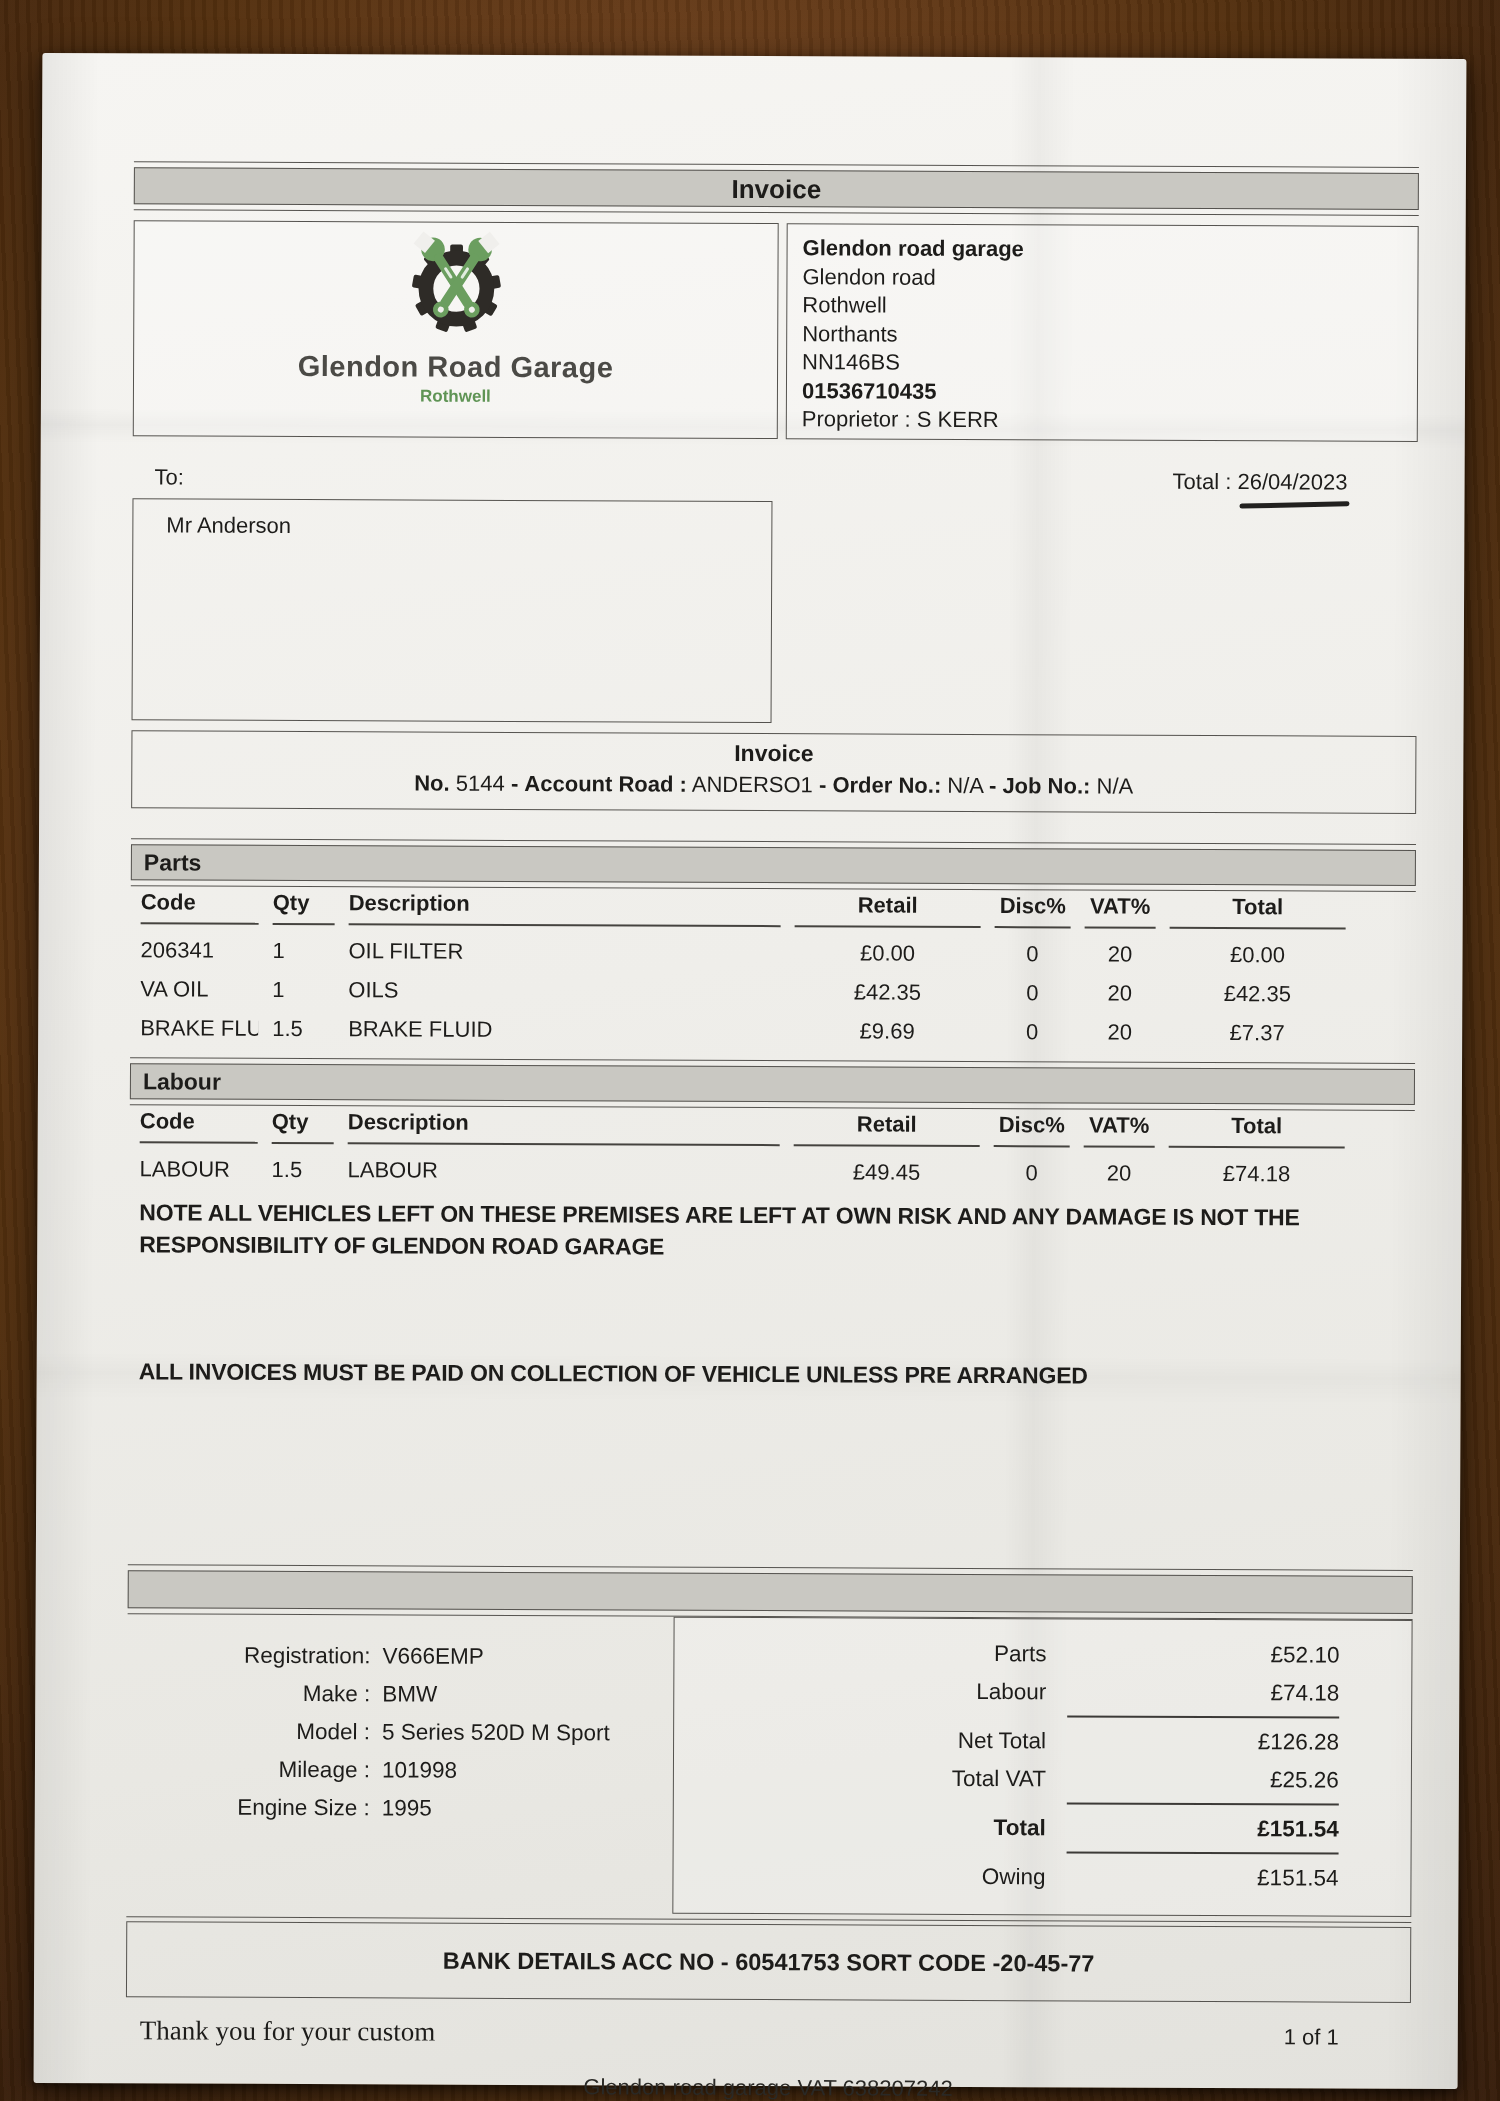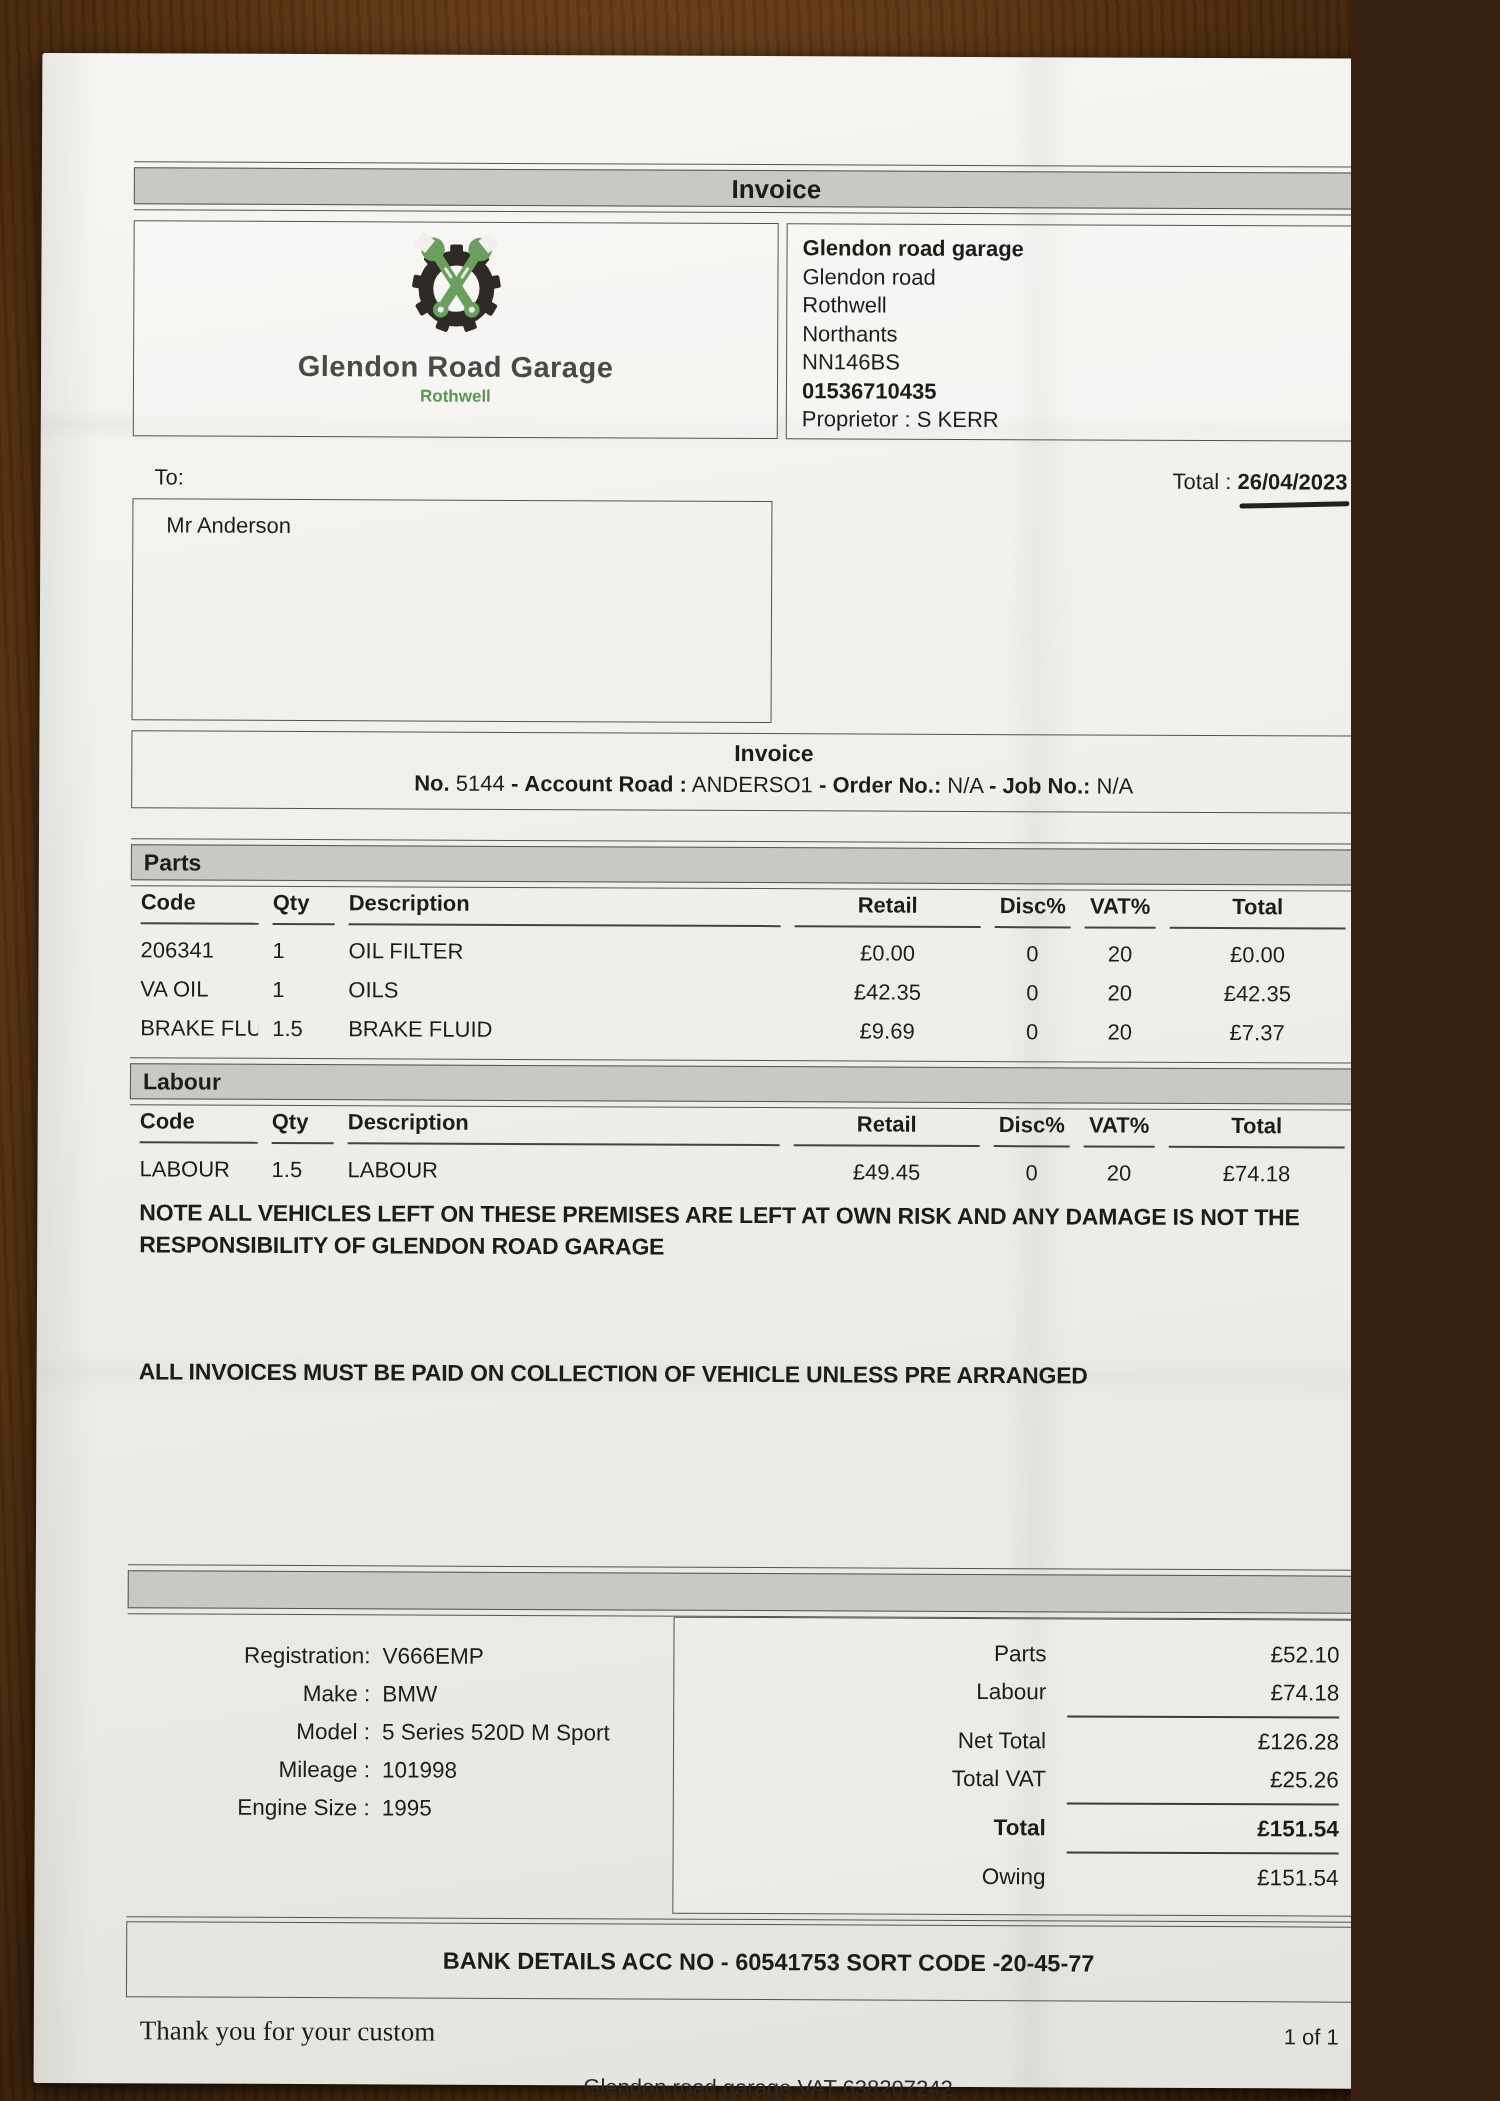--- a/index.html
+++ b/index.html
@@ -5,21 +5,21 @@
   html,body{margin:0;padding:0;}
   body{
     width:1500px;height:2101px;
     font-family:"Liberation Sans", sans-serif;
     color:#1d1c1a;
     background:#3a2212;
     overflow:hidden;
   }
   
   .photo{
-    position:relative;width:1351px;height:2101px;overflow:hidden;
+    position:relative;width:1500px;height:2101px;overflow:hidden;
     background:
       repeating-linear-gradient(88deg, rgba(0,0,0,0.07) 0 4px, rgba(255,255,255,0.02) 4px 11px),
       radial-gradient(ellipse at 48% 42%, #8a5530 0%, #71421f 38%, #54300f 68%, #371e0c 100%);
   }
   
   .paper{
     position:absolute;left:38px;top:56px;width:1424px;height:2030px;
     background:linear-gradient(172deg,#f6f5f2 0%,#efeeea 45%,#e9e8e3 78%,#e3e2dd 100%);
     transform:rotate(0.25deg);
     box-shadow:0 10px 38px rgba(0,0,0,0.6), 0 3px 10px rgba(0,0,0,0.45);
@@ -55,21 +55,21 @@
   .hbox{border:1.5px solid #55534f;box-sizing:border-box;height:216px;background:rgba(255,255,255,0.25);}
   .logo-box{width:645px;text-align:center;padding-top:4px;}
   .garage-box{flex:1;padding:10px 0 0 15px;font-size:22px;line-height:28.5px;}
   .logo-title{font-size:29px;font-weight:bold;color:#4b4a46;letter-spacing:0.5px;margin-top:2px;}
   .logo-tagline{font-size:17px;font-weight:bold;color:#5f9455;margin-top:3px;}
   .b{font-weight:bold;}
 
   
   .to-row{display:flex;justify-content:space-between;margin-top:28px;font-size:22px;padding-left:22px;}
   .date-wrap{padding-right:70px;white-space:nowrap;}
-  .date-val{position:relative;display:inline-block;font-weight:bold;}
+  .date-val{position:relative;display:inline-block;}
   .date-underline{position:absolute;left:2px;right:-2px;bottom:-12px;height:5px;background:#22211f;border-radius:3px;transform:rotate(-1.6deg);}
 
   .to-box{width:640px;height:222px;border:1.5px solid #55534f;box-sizing:border-box;margin-top:8px;padding:13px 0 0 33px;font-size:22px;}
 
   .invoice-box{border:1.5px solid #55534f;margin-top:10px;text-align:center;padding:6px 0 12px;}
   .invoice-box .t{font-weight:bold;font-size:23px;}
   .invoice-box .l{font-size:22px;margin-top:5px;}
 
   
   .grid{

